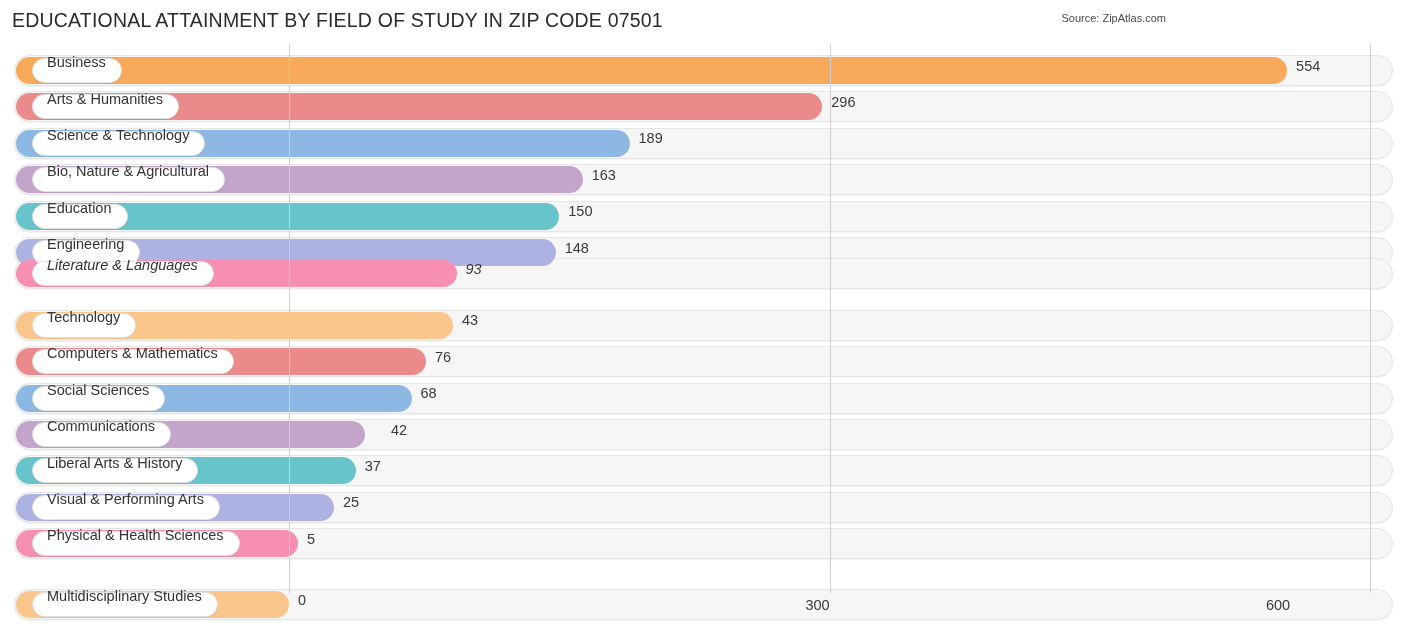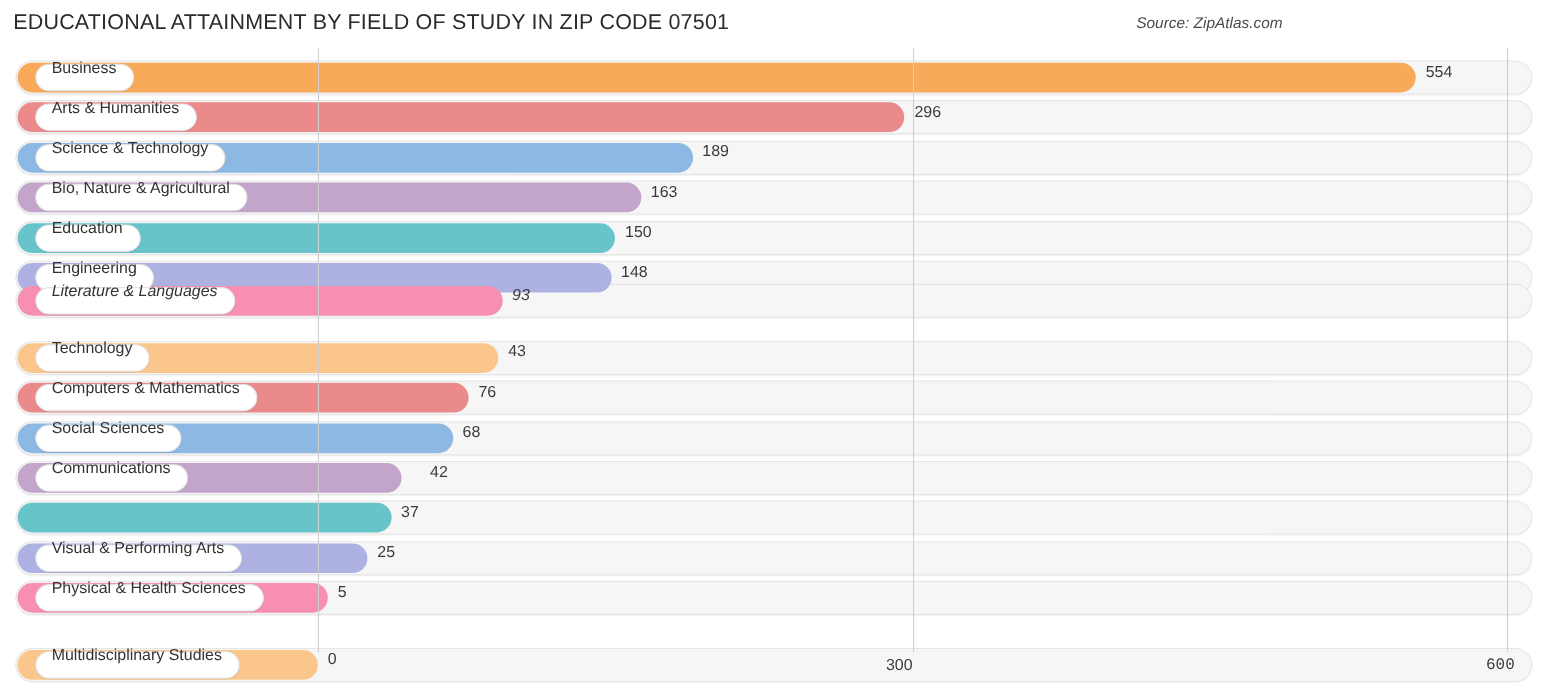--- a/index.html
+++ b/index.html
@@ -29,22 +29,21 @@
     left: 12px; top: 9px;
     font-size: 19.5px;
     letter-spacing: 0.2px;
     color: #2b2b2b;
     font-weight: 400;
     white-space: nowrap;
   }
   #source-note {
     position: absolute;
     right: 10px; top: 12px;
-    font-size: 14px;
-    font-style: italic;
+    font-size: 11px;
     color: #4a4a4a;
     white-space: nowrap;
   }
 
   
   #plot {
     position: absolute;
     left: 0; top: 44px;
     width: 1406px; height: 549px;
   }
@@ -224,20 +223,23 @@
           <div class="track"></div>
           <div class="bar" style="width: 348.67px; background: rgb(195, 164, 202);"></div>
           <div class="pill">
             <span class="pill-label">Communications</span>
           </div>
           <div class="value" style="left: 377px;">42</div>
         </div>
         <div class="row" style="top: 411.4px;">
           <div class="track"></div>
           <div class="bar" style="width: 339.662px; background: rgb(104, 196, 203);"></div>
+          <div class="pill">
+            <span class="pill-label">Liberal Arts &amp; History</span>
+          </div>
           <div class="value" style="left: 350.662px;">37</div>
         </div>
         <div class="row" style="top: 447.8px;">
           <div class="track"></div>
           <div class="bar" style="width: 318.042px; background: rgb(174, 178, 226);"></div>
           <div class="pill">
             <span class="pill-label">Visual &amp; Performing Arts</span>
           </div>
           <div class="value" style="left: 329.042px;">25</div>
         </div>
@@ -261,16 +263,16 @@
     <div id="grid">
         <div class="gridline" style="left: 289px;"></div>
         <div class="gridline" style="left: 829.5px;"></div>
         <div class="gridline" style="left: 1370px;"></div>
       </div>
   </div>
 
   <div id="axis">
       <div class="tick-label" style="left: 277px;">0</div>
       <div class="tick-label" style="left: 817.5px;">300</div>
-      <div class="tick-label" style="left: 1364px; font-family: Liberation Mono, monospace;">600</div>
+      <div class="tick-label" style="left: 1278px;">600</div>
     </div>
 
 </div>
 
 </body></html>

